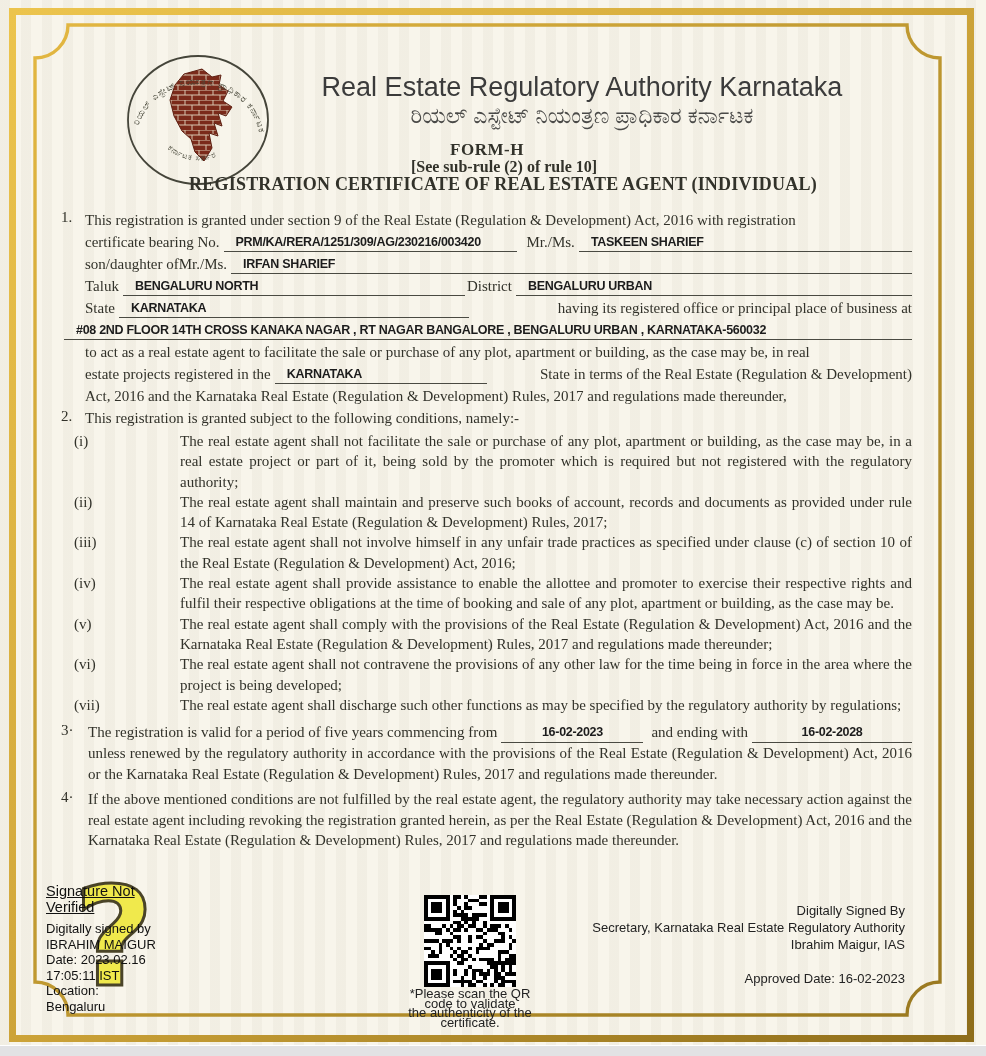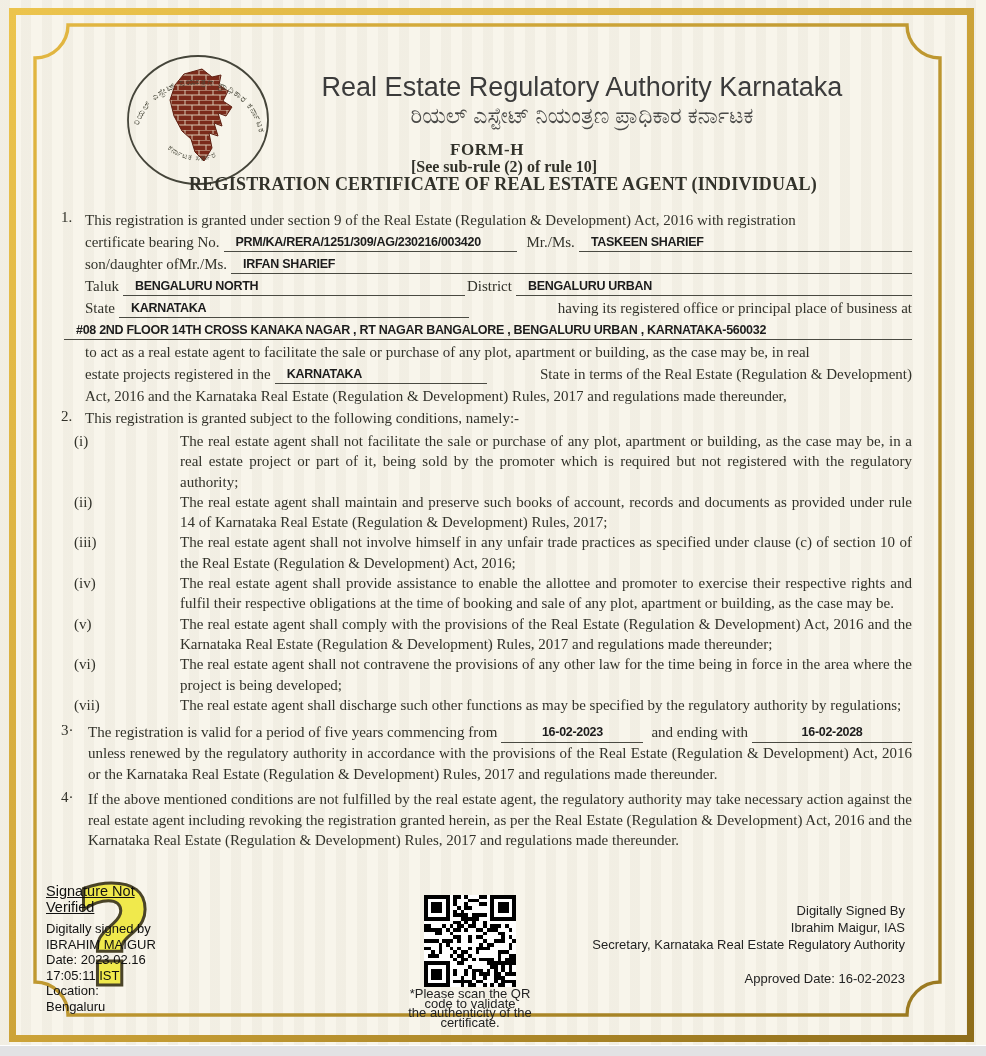--- a/index.html
+++ b/index.html
@@ -430,19 +430,19 @@
         <rect x="2" y="20" width="3" height="3" fill="#000"></rect>
       </svg>
     <div class="qr-caption">
       <div>*Please scan the QR code to validate</div>
       <div>the authenticity of the certificate.</div>
     </div>
   </div>
 
   <div class="signed-by">
     <div>Digitally Signed By</div>
+    <div>Secretary, Karnataka Real Estate Regulatory Authority</div>
     <div>Ibrahim Maigur, IAS</div>
-    <div>Secretary, Karnataka Real Estate Regulatory Authority</div>
     <div class="approved">Approved Date: 16-02-2023</div>
   </div>
 
   <div class="bottom-strip"></div>
 </div>
 
 </body></html>

